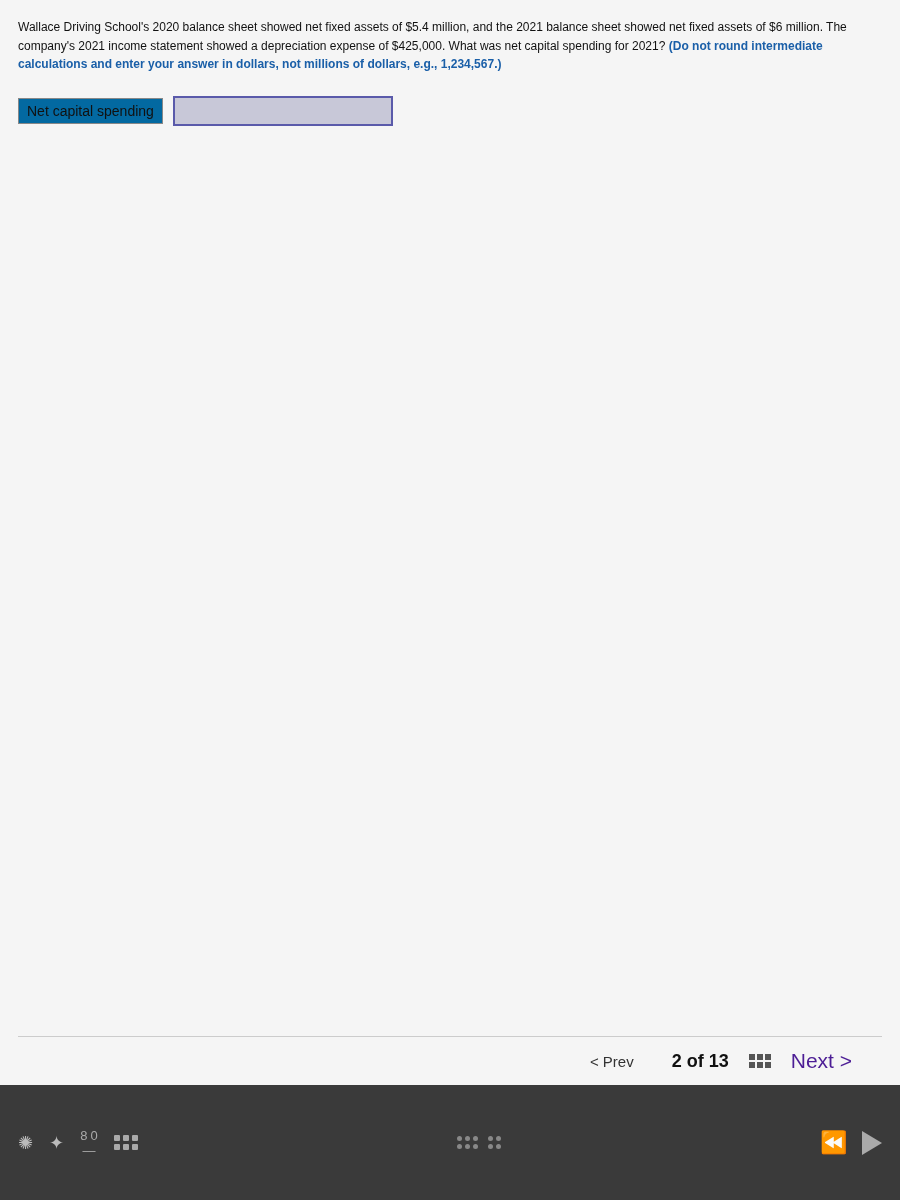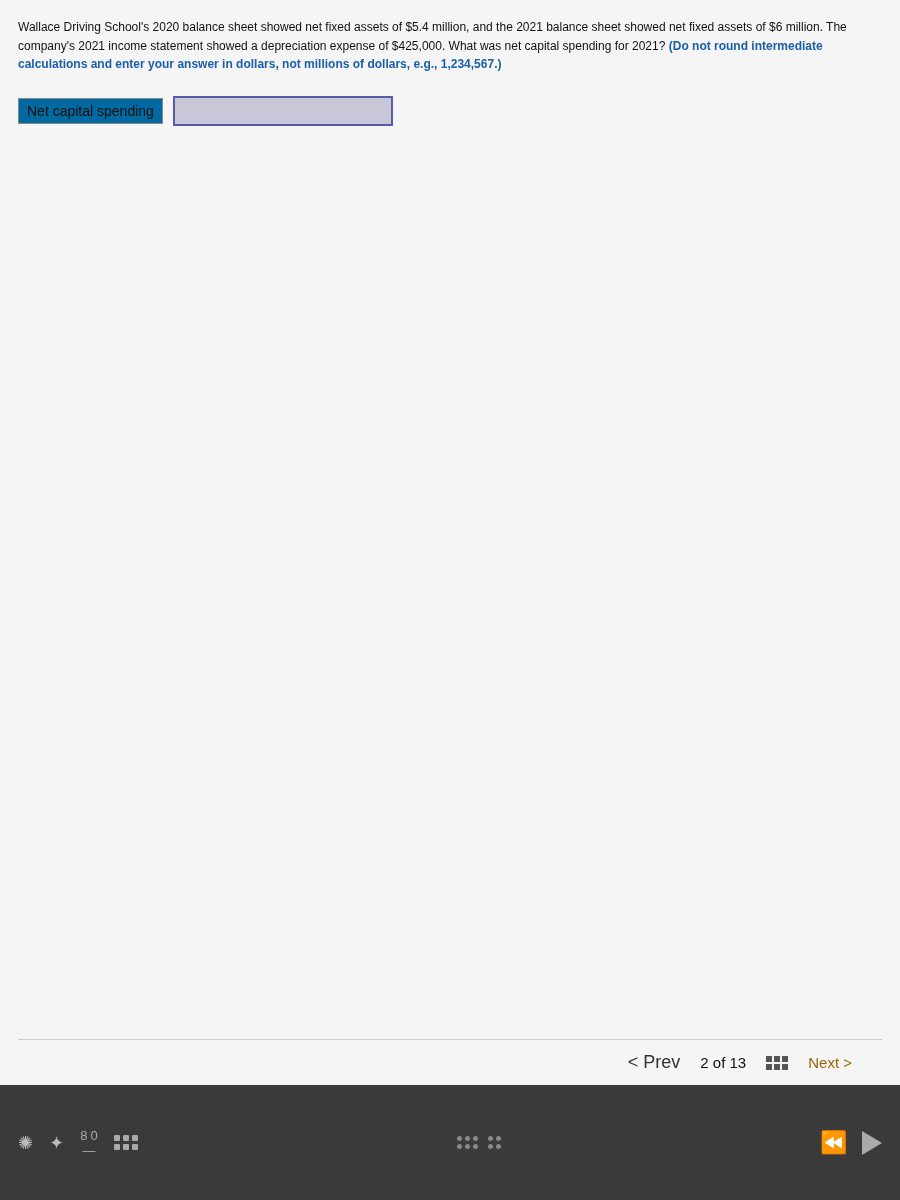--- a/index.html
+++ b/index.html
@@ -75,32 +75,33 @@
       display: flex;
       align-items: center;
       justify-content: flex-end;
       padding: 12px 30px;
       gap: 20px;
     }
 
     .prev-btn {
       background: none;
       border: none;
+      font-size: 15px;
+      color: #333;
+      cursor: pointer;
+      display: flex;
+      align-items: center;
+      gap: 4px;
+    }
+
+    .page-info {
       font-size: 18px;
-      color: #333;
-      cursor: pointer;
-      display: flex;
-      align-items: center;
-      gap: 4px;
-    }
-
-    .page-info {
-      font-size: 15px;
       color: #111;
-      font-weight: 400;
+      font-weight: 700;
+      margin-left: 18px;
     }
 
     .grid-icon {
       display: inline-grid;
       grid-template-columns: repeat(3, 6px);
       grid-template-rows: repeat(2, 6px);
       gap: 2px;
       cursor: pointer;
       vertical-align: middle;
     }
@@ -108,22 +109,22 @@
     .grid-icon span {
       width: 6px;
       height: 6px;
       background-color: #555;
       display: block;
     }
 
     .next-btn {
       background: none;
       border: none;
-      font-size: 15px;
-      color: #a16207;
+      font-size: 21px;
+      color: #4c1d95;
       cursor: pointer;
       display: flex;
       align-items: flex-start;
       gap: 4px;
     }
 
     .taskbar {
       background-color: #3a3a3a;
       height: 115px;
       display: flex;

